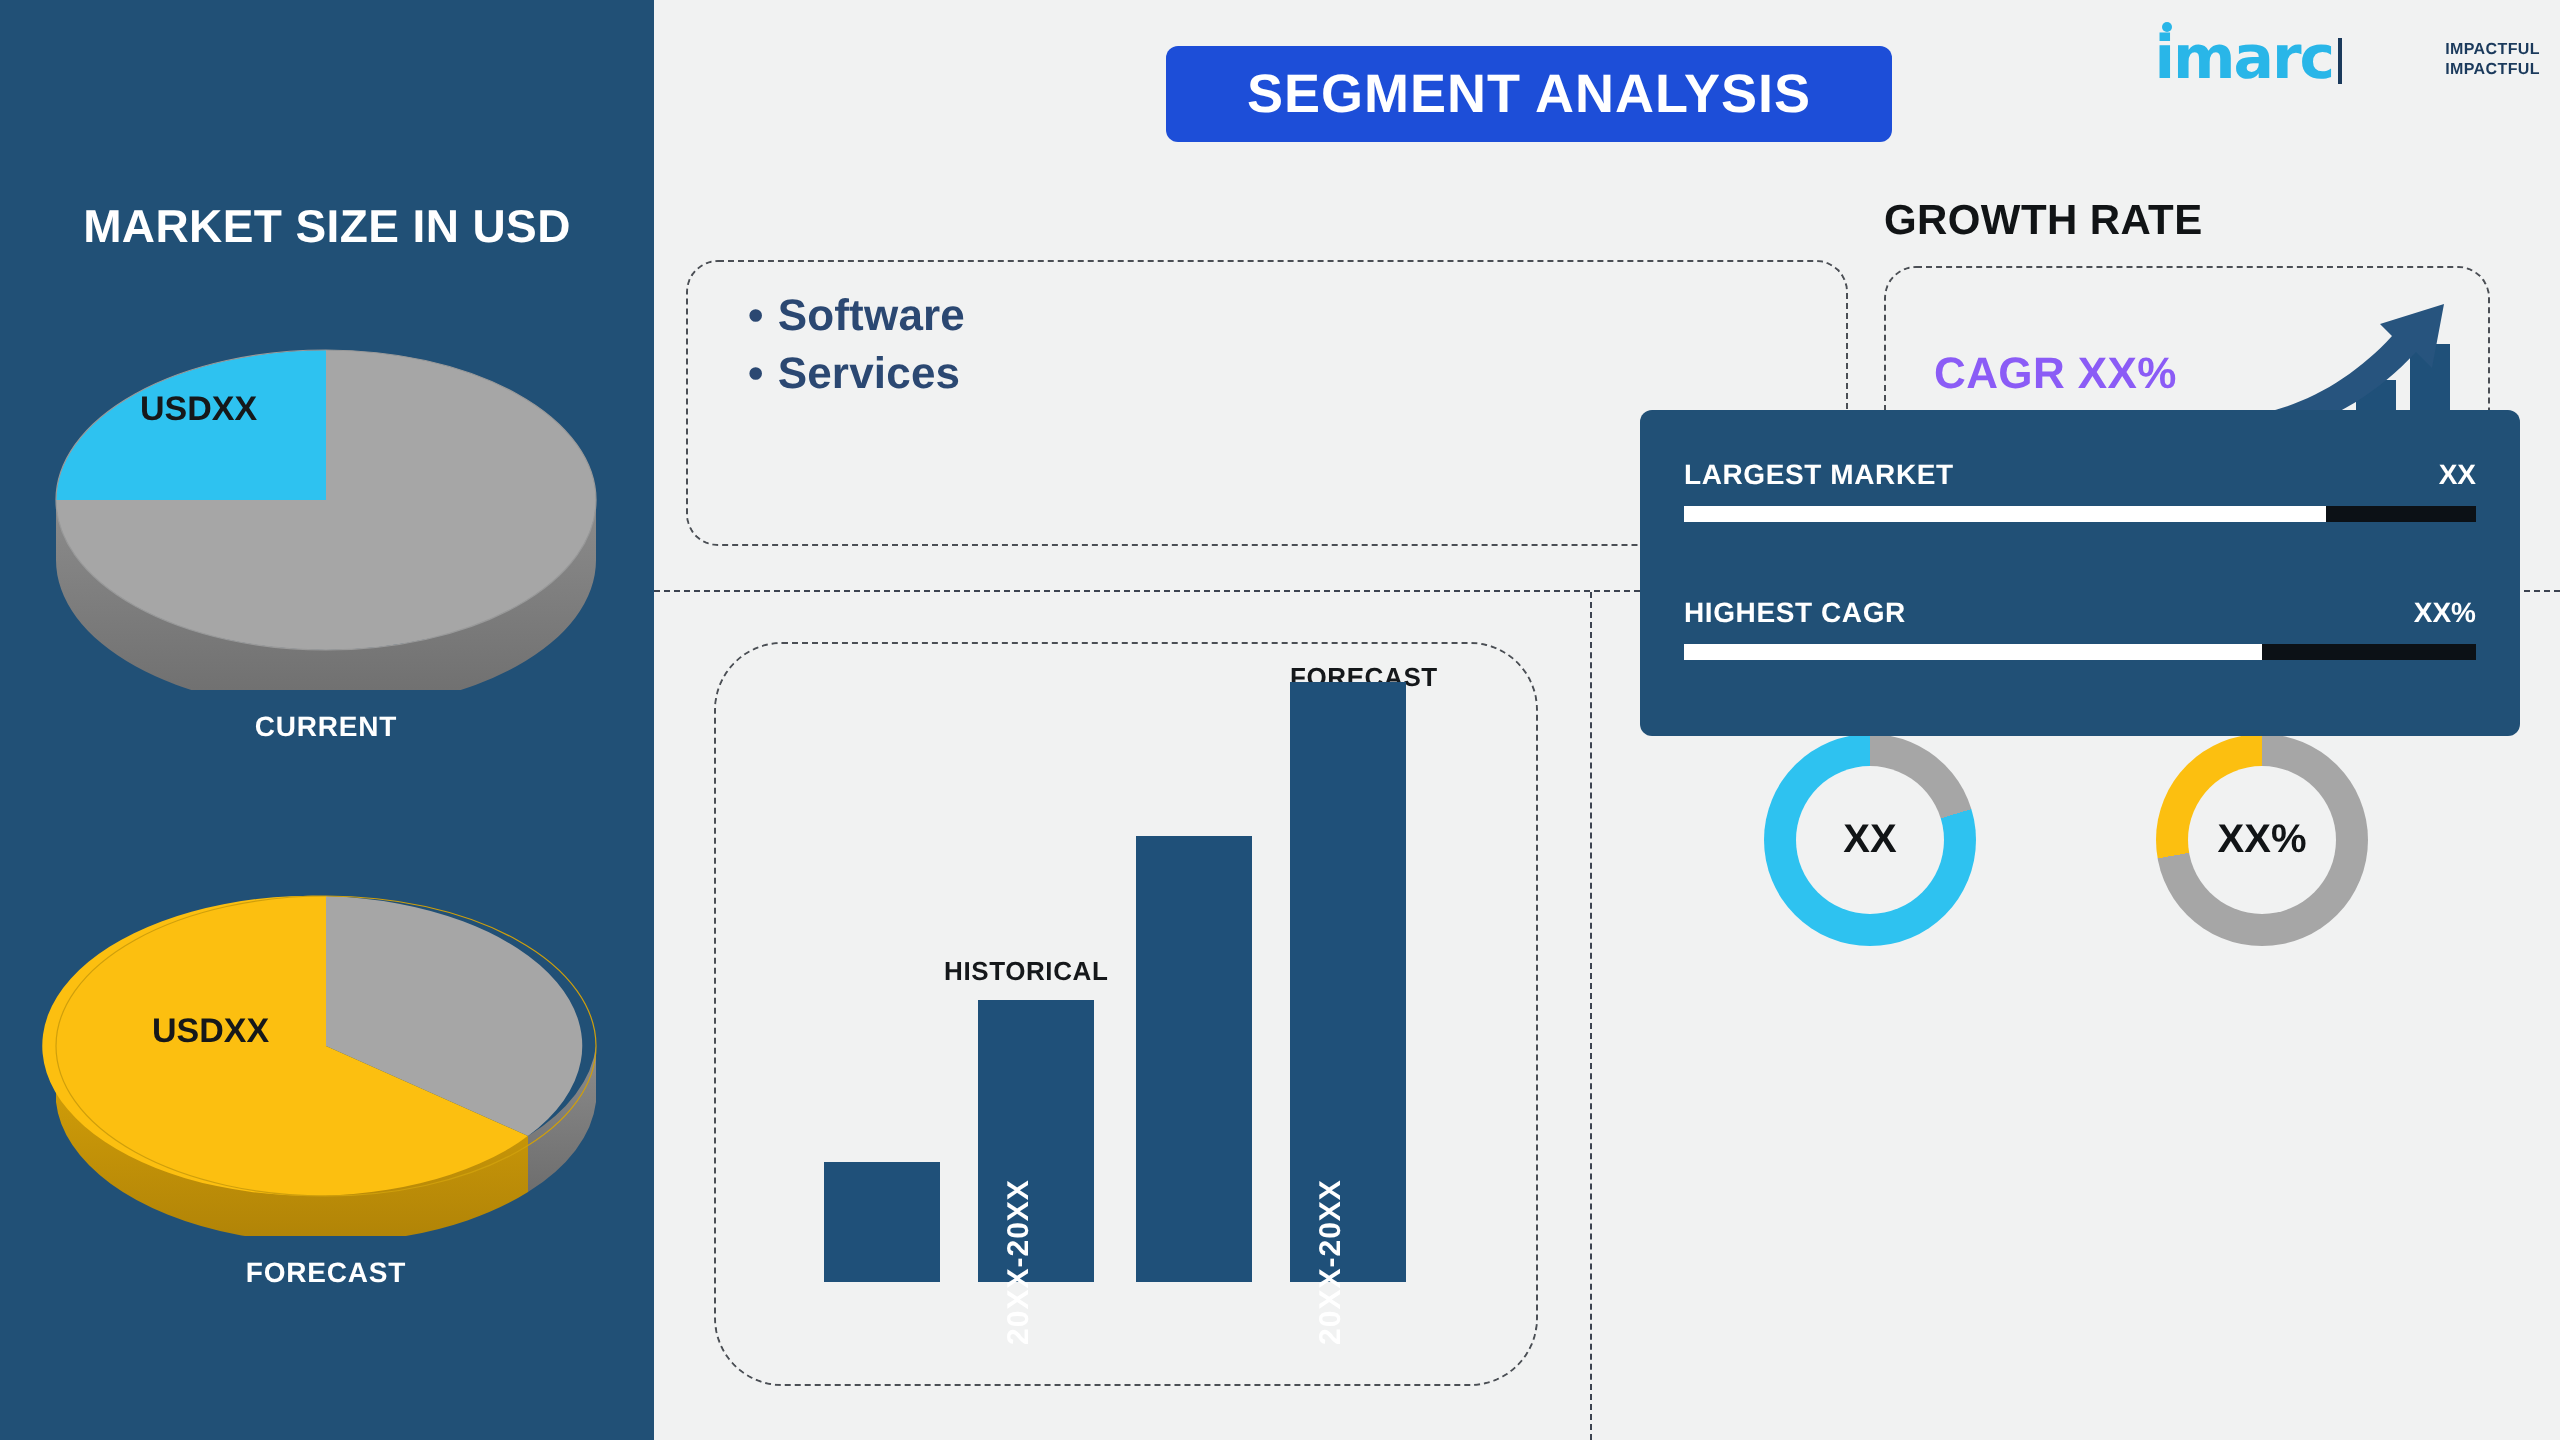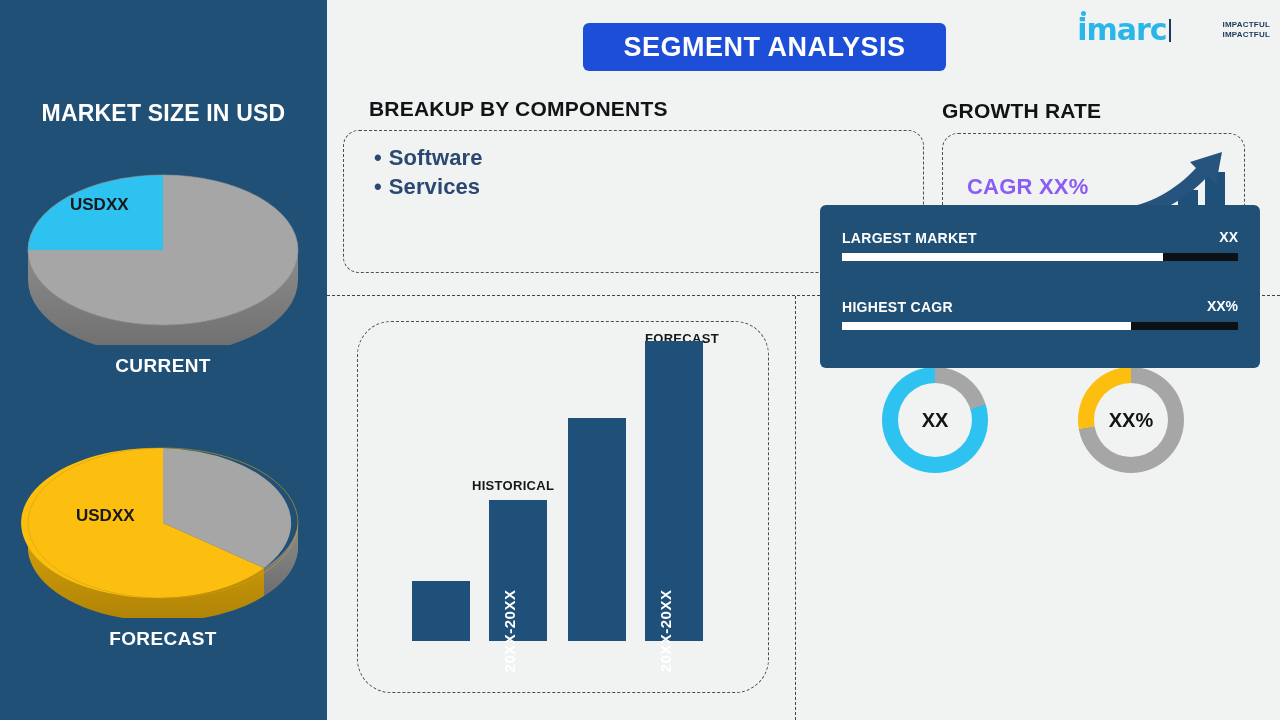--- a/index.html
+++ b/index.html
@@ -28,21 +28,21 @@
     font-size: 23px;
     font-weight: bold;
     letter-spacing: .2px;
   }
   .pie-wrap { position: absolute; left: 18px; width: 290px; }
   #pie-current { top: 155px; }
   #pie-forecast { top: 428px; }
   .pie-label {
     position: absolute; left: 0; width: 290px;
     text-align: center; color: #ffffff;
-    font-size: 19px; font-weight: bold; letter-spacing: .4px;
+    font-size: 14px; font-weight: bold; letter-spacing: .4px;
   }
   .pie-value {
     position: absolute;
     color: #16181a;
     font-size: 17px; font-weight: bold;
     pointer-events: none;
   }
 
   
   #main { position: absolute; left: 327px; top: 0; width: 953px; height: 720px; }
@@ -246,21 +246,20 @@
         <div id="logo-dot"></div>
         <div id="logo-word">imarc</div>
       </div>
       <div id="logo-bar"></div>
       <div id="logo-tag">
         <div>IMPACTFUL</div>
         <div>IMPACTFUL</div>
       </div>
     </div>
 
-    <div class="sec-head" id="head-breakup">BREAKUP BY COMPONENTS</div>
     <div class="dashbox" id="box-breakup">
       <div class="bullet-list">
         <div class="bullet-item">Software</div>
         <div class="bullet-item">Services</div>
       </div>
     </div>
 
     <div class="sec-head" id="head-growth">GROWTH RATE</div>
     <div class="dashbox" id="box-growth">
       <div id="cagr-text">

